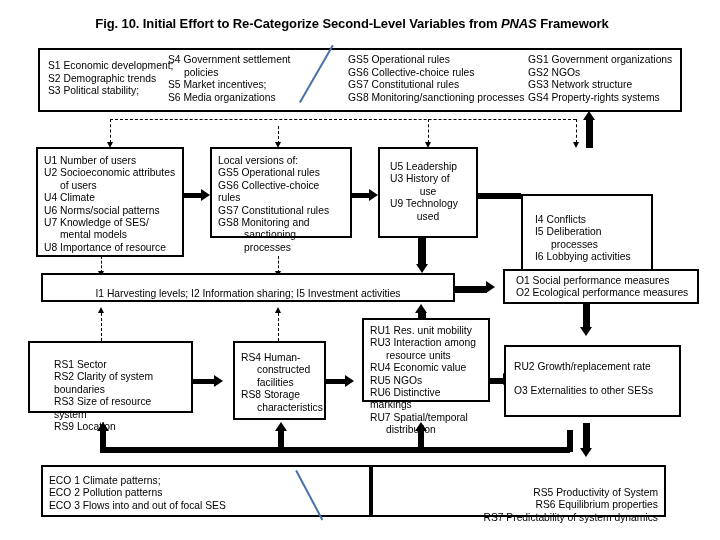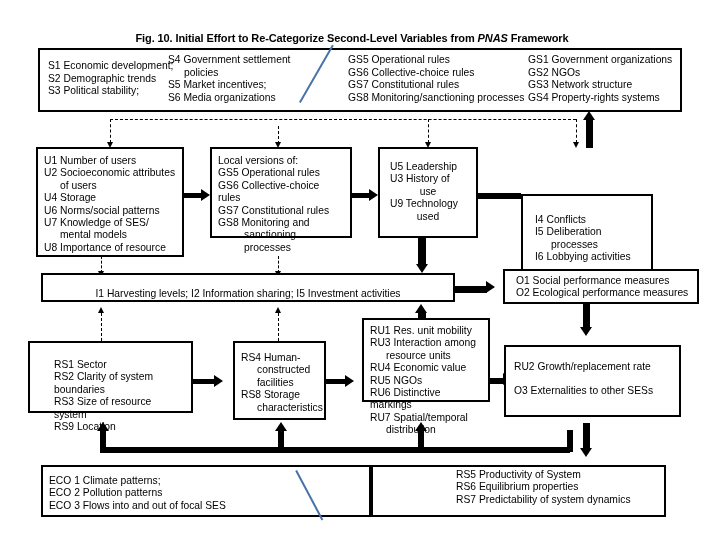--- a/index.html
+++ b/index.html
@@ -1,21 +1,21 @@
 <!DOCTYPE html>
 <html><head>
 <meta charset="utf-8">
 <style>
   html,body{margin:0;padding:0;background:#ffffff;}
   body{width:720px;height:540px;overflow:hidden;
        font-family:"Liberation Sans","DejaVu Sans",sans-serif;color:#000;}
   #stage{position:relative;width:720px;height:540px;}
 
   .ttl{position:absolute;left:0;top:16px;width:704px;text-align:center;
-       font-size:11px;font-weight:bold;letter-spacing:-0.1px;margin-top:16px;}
+       font-size:13px;font-weight:bold;letter-spacing:-0.1px;}
   .ttl i{font-style:italic;}
 
   .box{position:absolute;box-sizing:border-box;border:2.5px solid #000;
        background:#fff;font-size:10.3px;line-height:12.4px;z-index:5;}
   .box .pad{padding:4px 6px;}
   .cell{position:absolute;box-sizing:border-box;font-size:10.3px;line-height:12.6px;}
   .ctr{text-align:center;}
   .ind{padding-left:16px;}
   .ind2{padding-left:26px;}
 
@@ -136,21 +136,21 @@
       <div>GS3 Network structure</div>
       <div>GS4 Property-rights systems</div>
     </div>
   </div>
 
   <div class="box" style="left:36px;top:147px;width:148px;height:110px;">
     <div class="pad" style="padding-top:6px;">
       <div>U1 Number of users</div>
       <div>U2 Socioeconomic attributes</div>
       <div class="ind">of users</div>
-      <div>U4 Storage</div>
+      <div>U4 Climate</div>
       <div>U6 Norms/social patterns</div>
       <div>U7 Knowledge of SES/</div>
       <div class="ind">mental models</div>
       <div>U8 Importance of resource</div>
     </div>
   </div>
 
   <div class="box" style="left:210px;top:147px;width:142px;height:91px;">
     <div class="pad" style="padding-top:6px;">
       <div>Local versions of:</div>
@@ -236,21 +236,21 @@
 
   <div class="box" style="left:41px;top:465px;width:330px;height:52px;">
     <div class="pad" style="padding-top:8px;">
       <div>ECO 1 Climate patterns;</div>
       <div>ECO 2 Pollution patterns</div>
       <div>ECO 3 Flows into and out of focal SES</div>
     </div>
   </div>
 
   <div class="box" style="left:371px;top:465px;width:295px;height:52px;">
-    <div class="pad" style="padding-top:2px;padding-left:83px;">
+    <div class="pad" style="padding-top:20px;padding-left:83px;text-align:right;">
       <div>RS5 Productivity of System</div>
       <div>RS6 Equilibrium properties</div>
       <div>RS7 Predictability of system dynamics</div>
     </div>
   </div>
 
   <div class="blue" style="left:299px;top:102px;width:66px;height:2.2px;transform:rotate(-60deg);"></div>
   <div class="blue" style="left:297px;top:470px;width:56px;height:2.2px;transform:rotate(62deg);"></div>
 
 </div>

